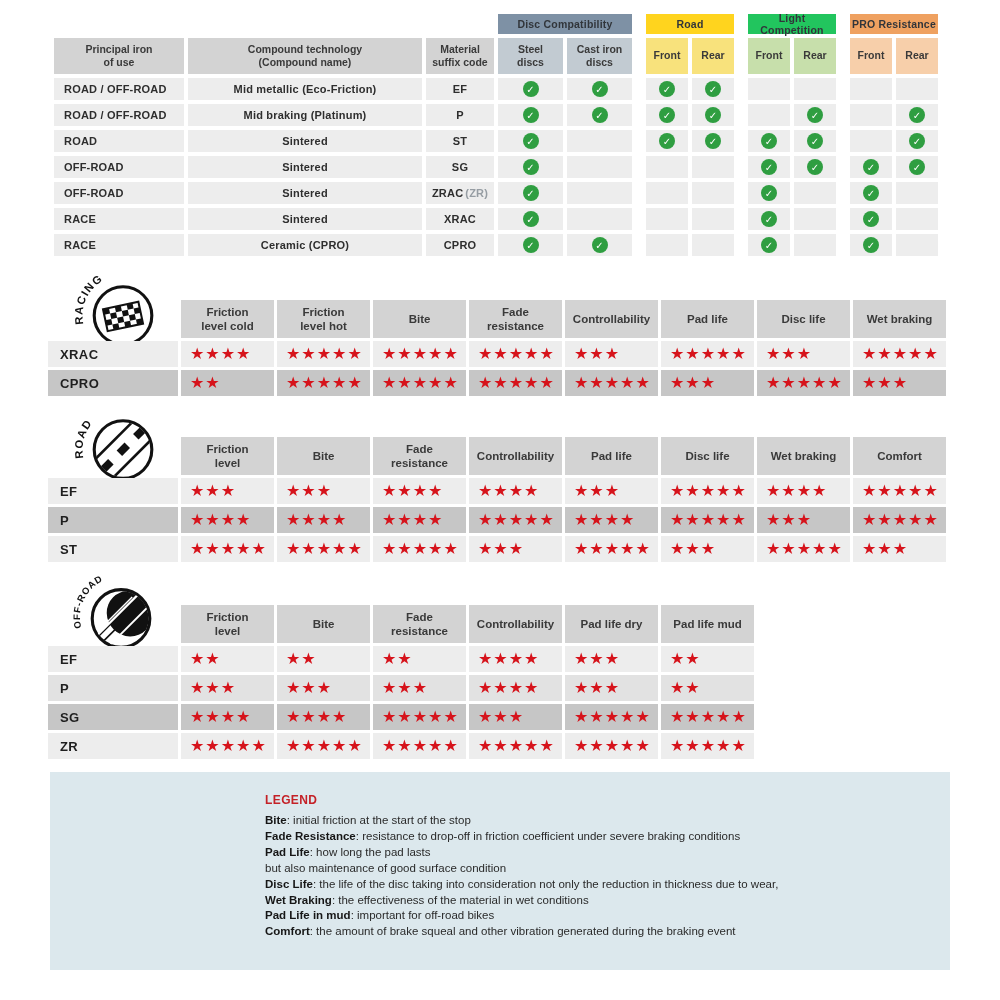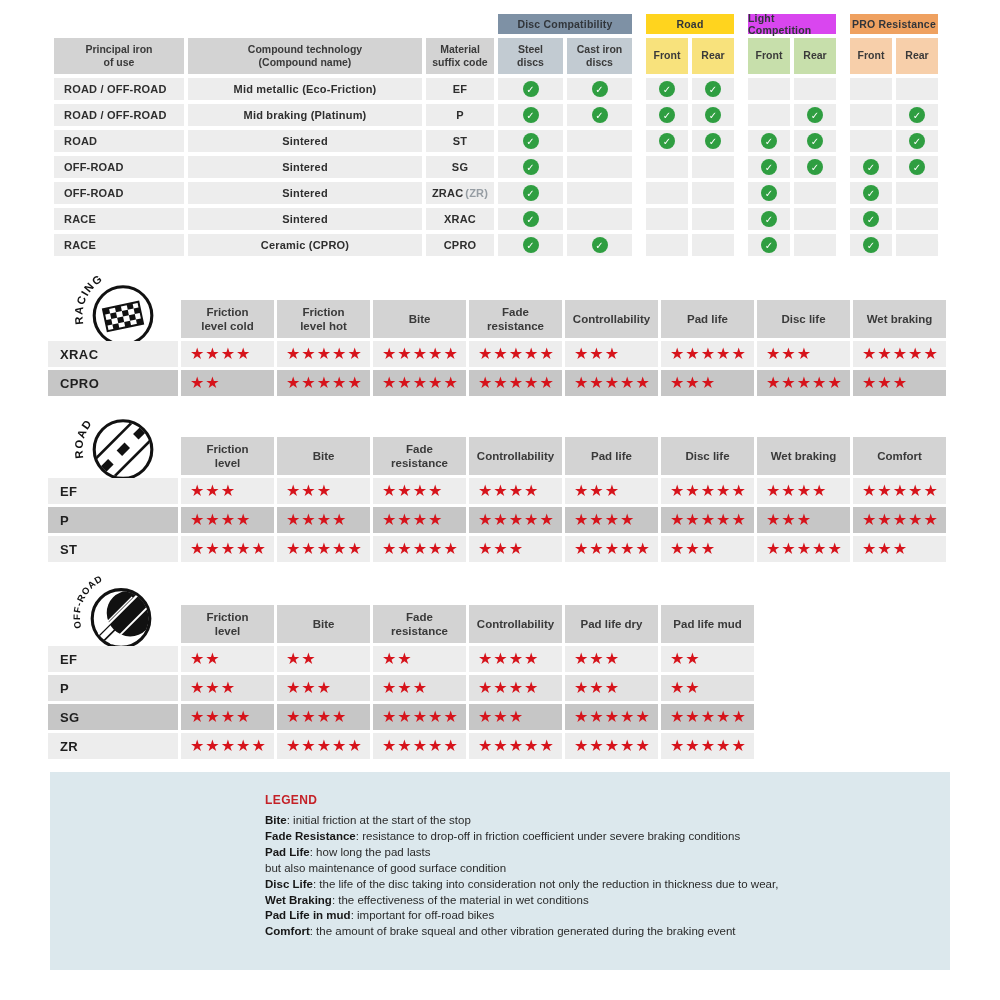--- a/index.html
+++ b/index.html
@@ -56,21 +56,21 @@
   .legend-term{font-weight:700;color:#161616}
 </style>
 </head>
 <body>
 
 <div>
 
   <div class="compat-grid">
       <div class="group-head" style="grid-area: 1 / 4 / auto / 6; background: rgb(126, 145, 165);">Disc Compatibility</div>
       <div class="group-head" style="grid-area: 1 / 7 / auto / 9; background: rgb(255, 212, 30);">Road</div>
-      <div class="group-head" style="grid-area: 1 / 10 / auto / 12; background: #d946ef;">Light Competition</div>
+      <div class="group-head" style="grid-area: 1 / 10 / auto / 12; background: #22c55e; text-align: center;">Light Competition</div>
       <div class="group-head" style="grid-area: 1 / 13 / auto / 15; background: rgb(239, 161, 96);">PRO Resistance</div>
       <div class="head-cell" style="grid-area: 2 / 1;">Principal iron
 of use</div>
       <div class="head-cell" style="grid-area: 2 / 2;">Compound technology
 (Compound name)</div>
       <div class="head-cell" style="grid-area: 2 / 3;">Material
 suffix code</div>
       <div class="head-cell" style="grid-area: 2 / 4; background: rgb(194, 203, 210);">Steel
 discs</div>
       <div class="head-cell" style="grid-area: 2 / 5; background: rgb(194, 203, 210);">Cast iron

